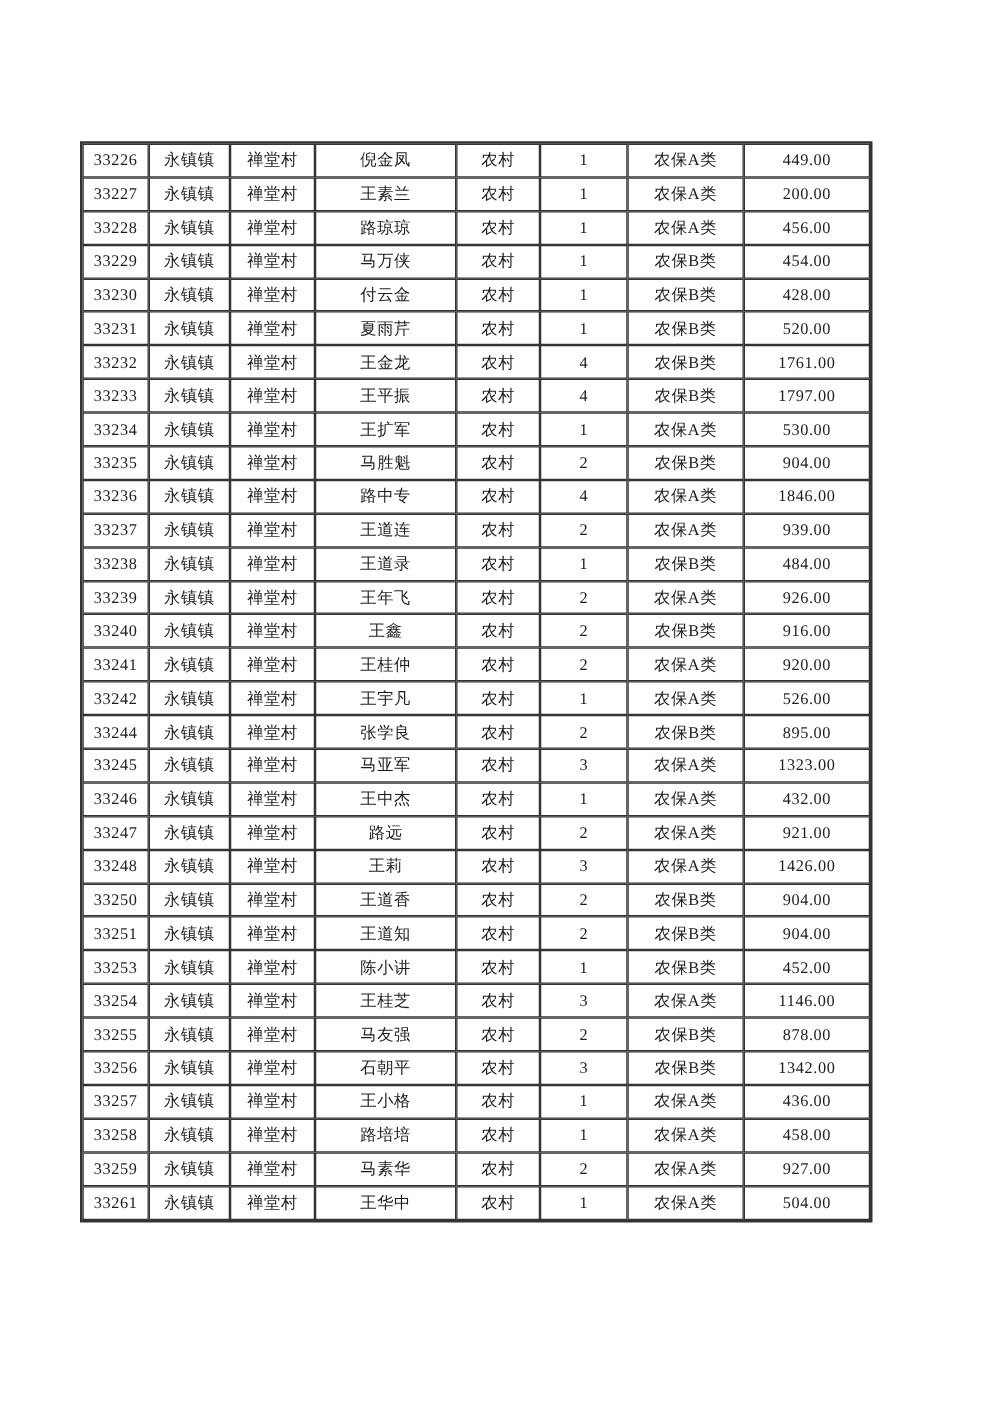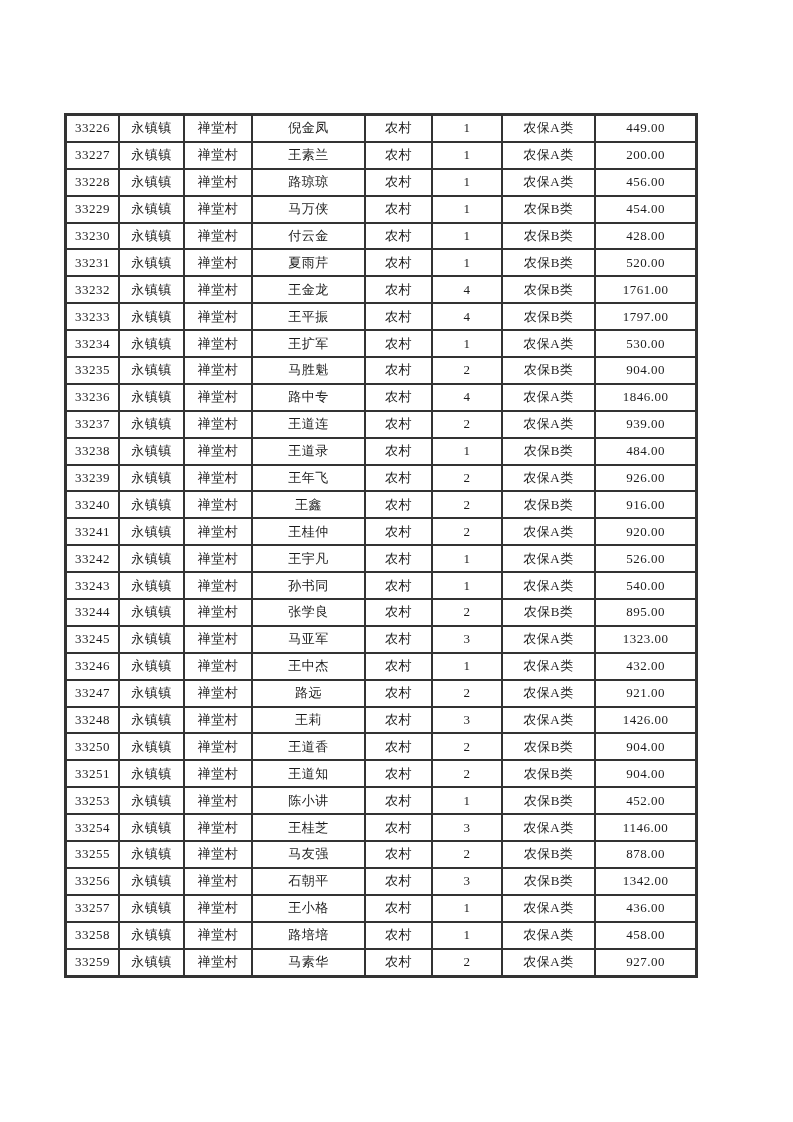--- a/index.html
+++ b/index.html
@@ -230,30 +230,20 @@
           <td>33242</td>
           <td>永镇镇</td>
           <td>禅堂村</td>
           <td>王宇凡</td>
           <td>农村</td>
           <td>1</td>
           <td>农保A类</td>
           <td>526.00</td>
         </tr>
         <tr>
-          <td>33243</td>
-          <td>永镇镇</td>
-          <td>禅堂村</td>
-          <td>孙书同</td>
-          <td>农村</td>
-          <td>1</td>
-          <td>农保A类</td>
-          <td>540.00</td>
-        </tr>
-        <tr>
           <td>33244</td>
           <td>永镇镇</td>
           <td>禅堂村</td>
           <td>张学良</td>
           <td>农村</td>
           <td>2</td>
           <td>农保B类</td>
           <td>895.00</td>
         </tr>
         <tr>
@@ -378,16 +368,26 @@
         </tr>
         <tr>
           <td>33259</td>
           <td>永镇镇</td>
           <td>禅堂村</td>
           <td>马素华</td>
           <td>农村</td>
           <td>2</td>
           <td>农保A类</td>
           <td>927.00</td>
+        </tr>
+        <tr>
+          <td>33261</td>
+          <td>永镇镇</td>
+          <td>禅堂村</td>
+          <td>王华中</td>
+          <td>农村</td>
+          <td>1</td>
+          <td>农保A类</td>
+          <td>504.00</td>
         </tr>
       </tbody>
   </table>
 </div>
 
 </body></html>

